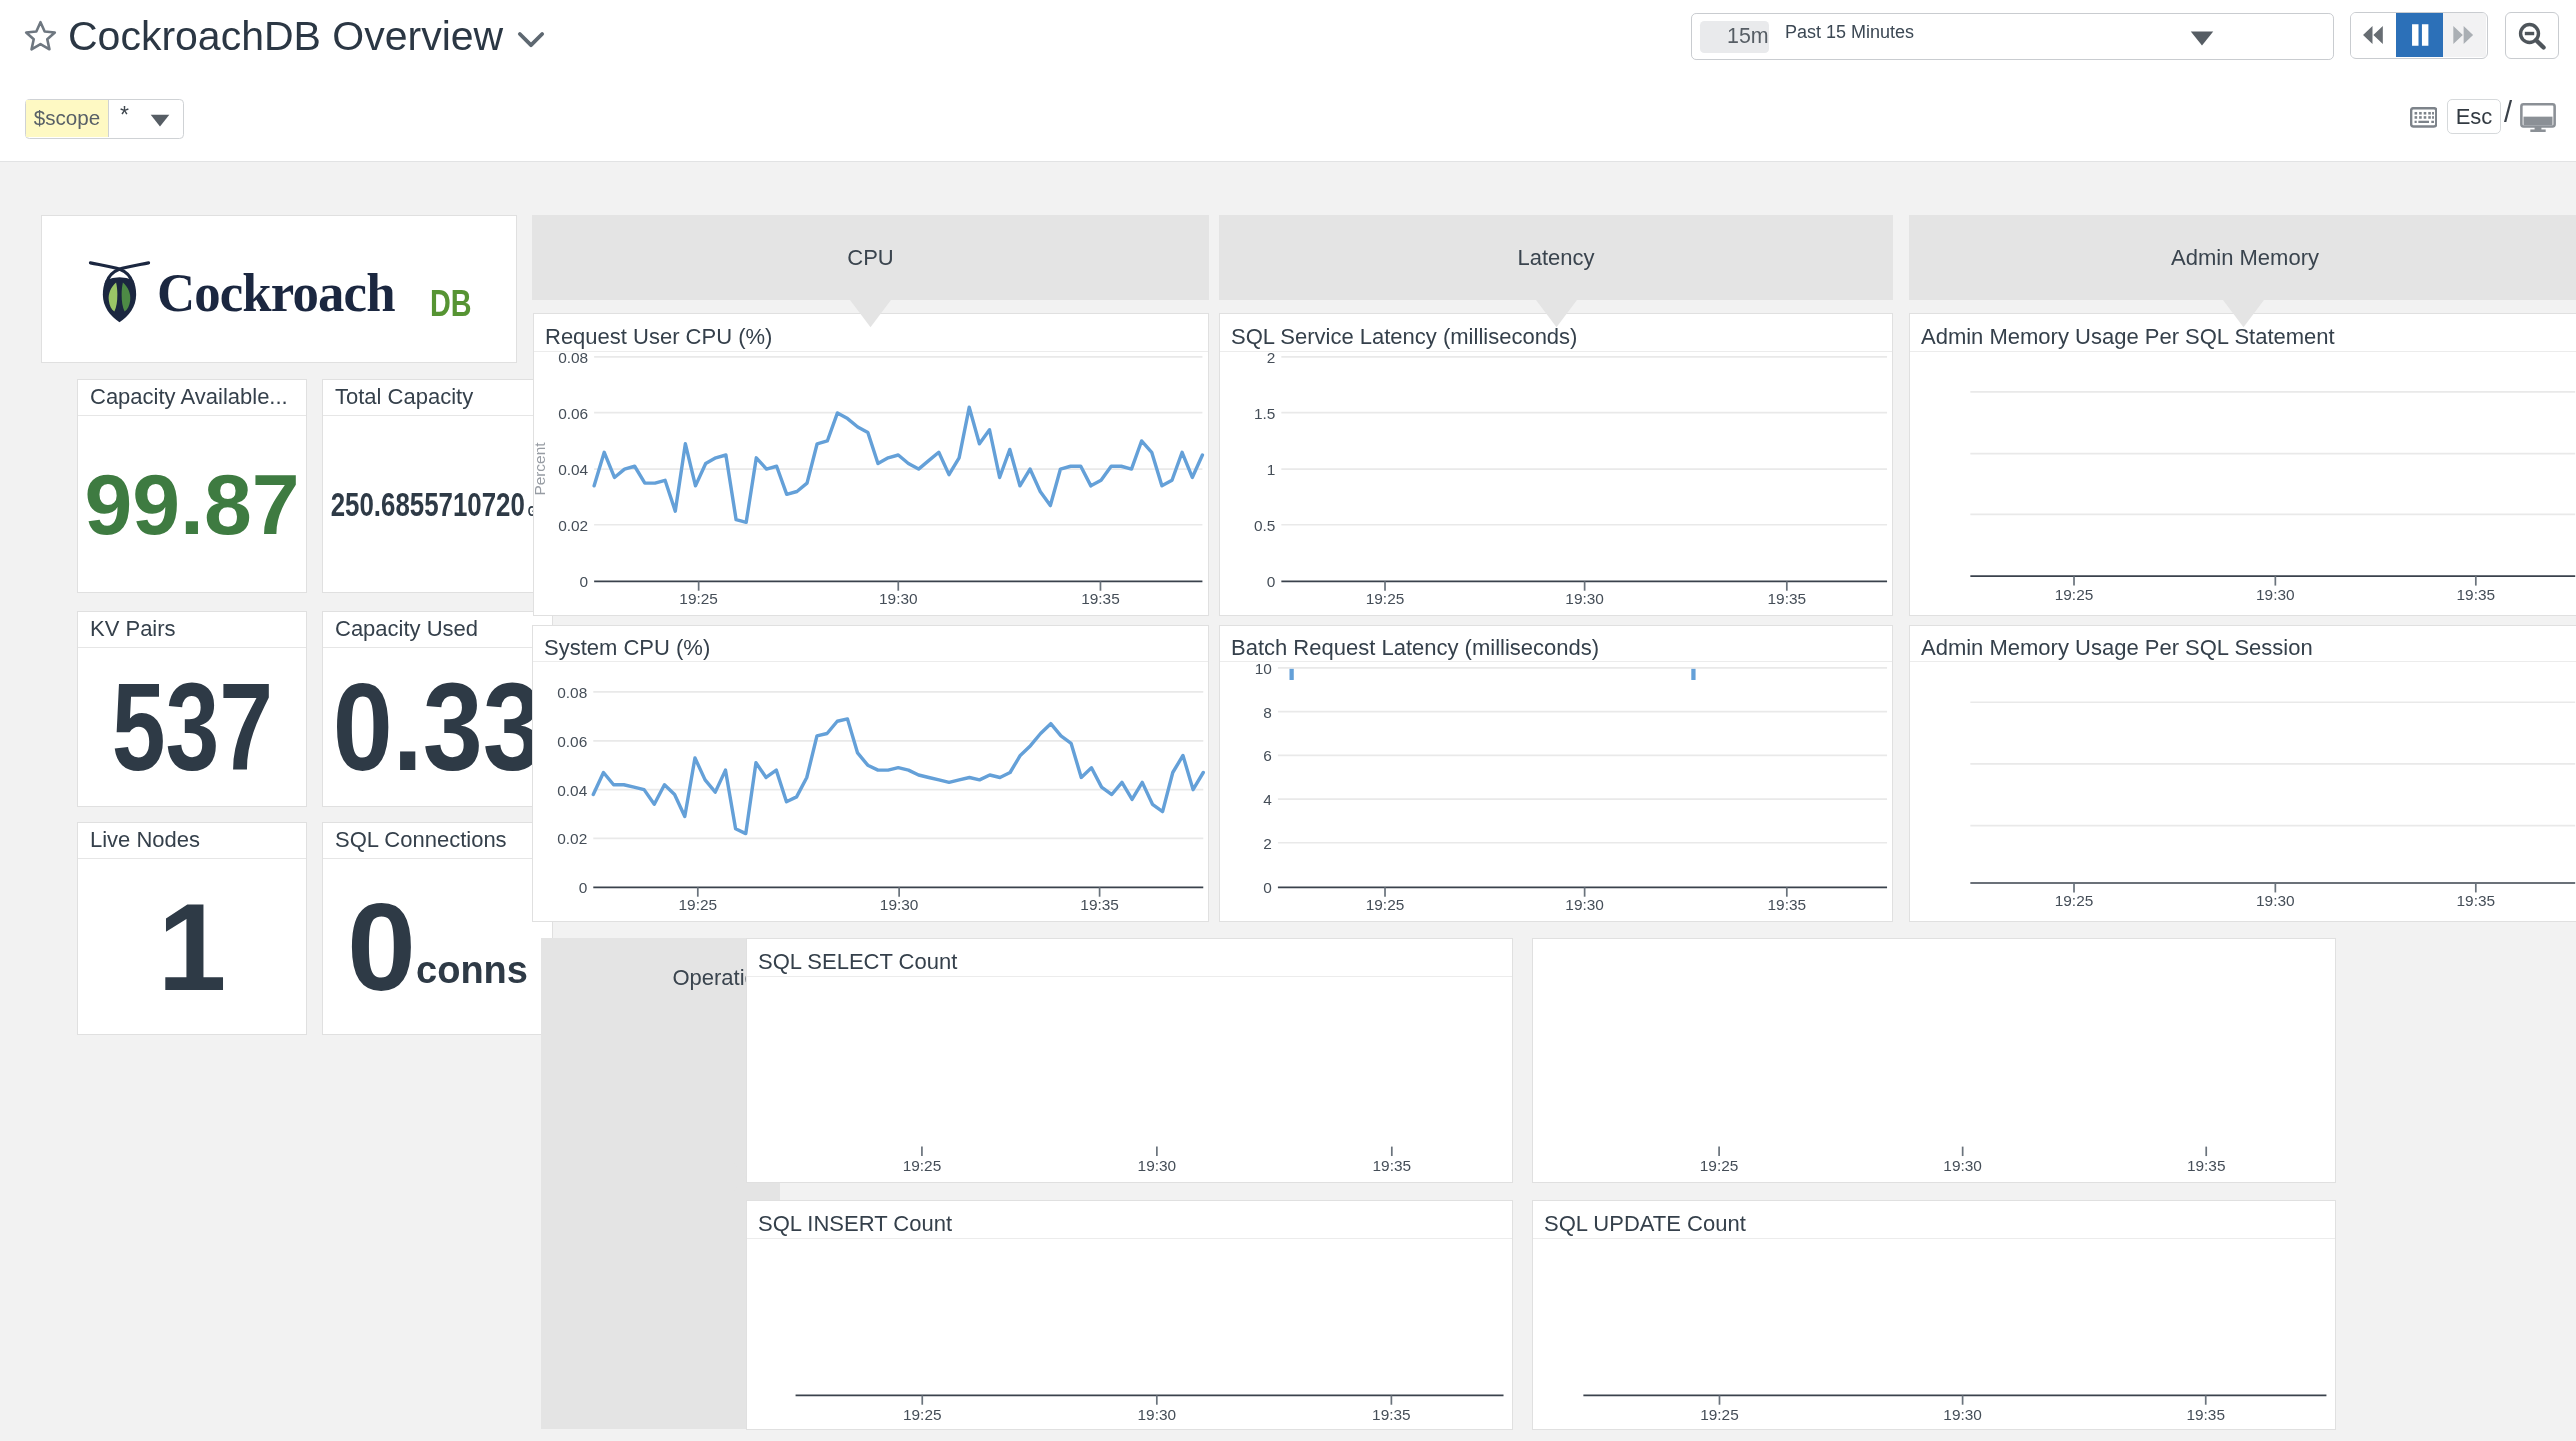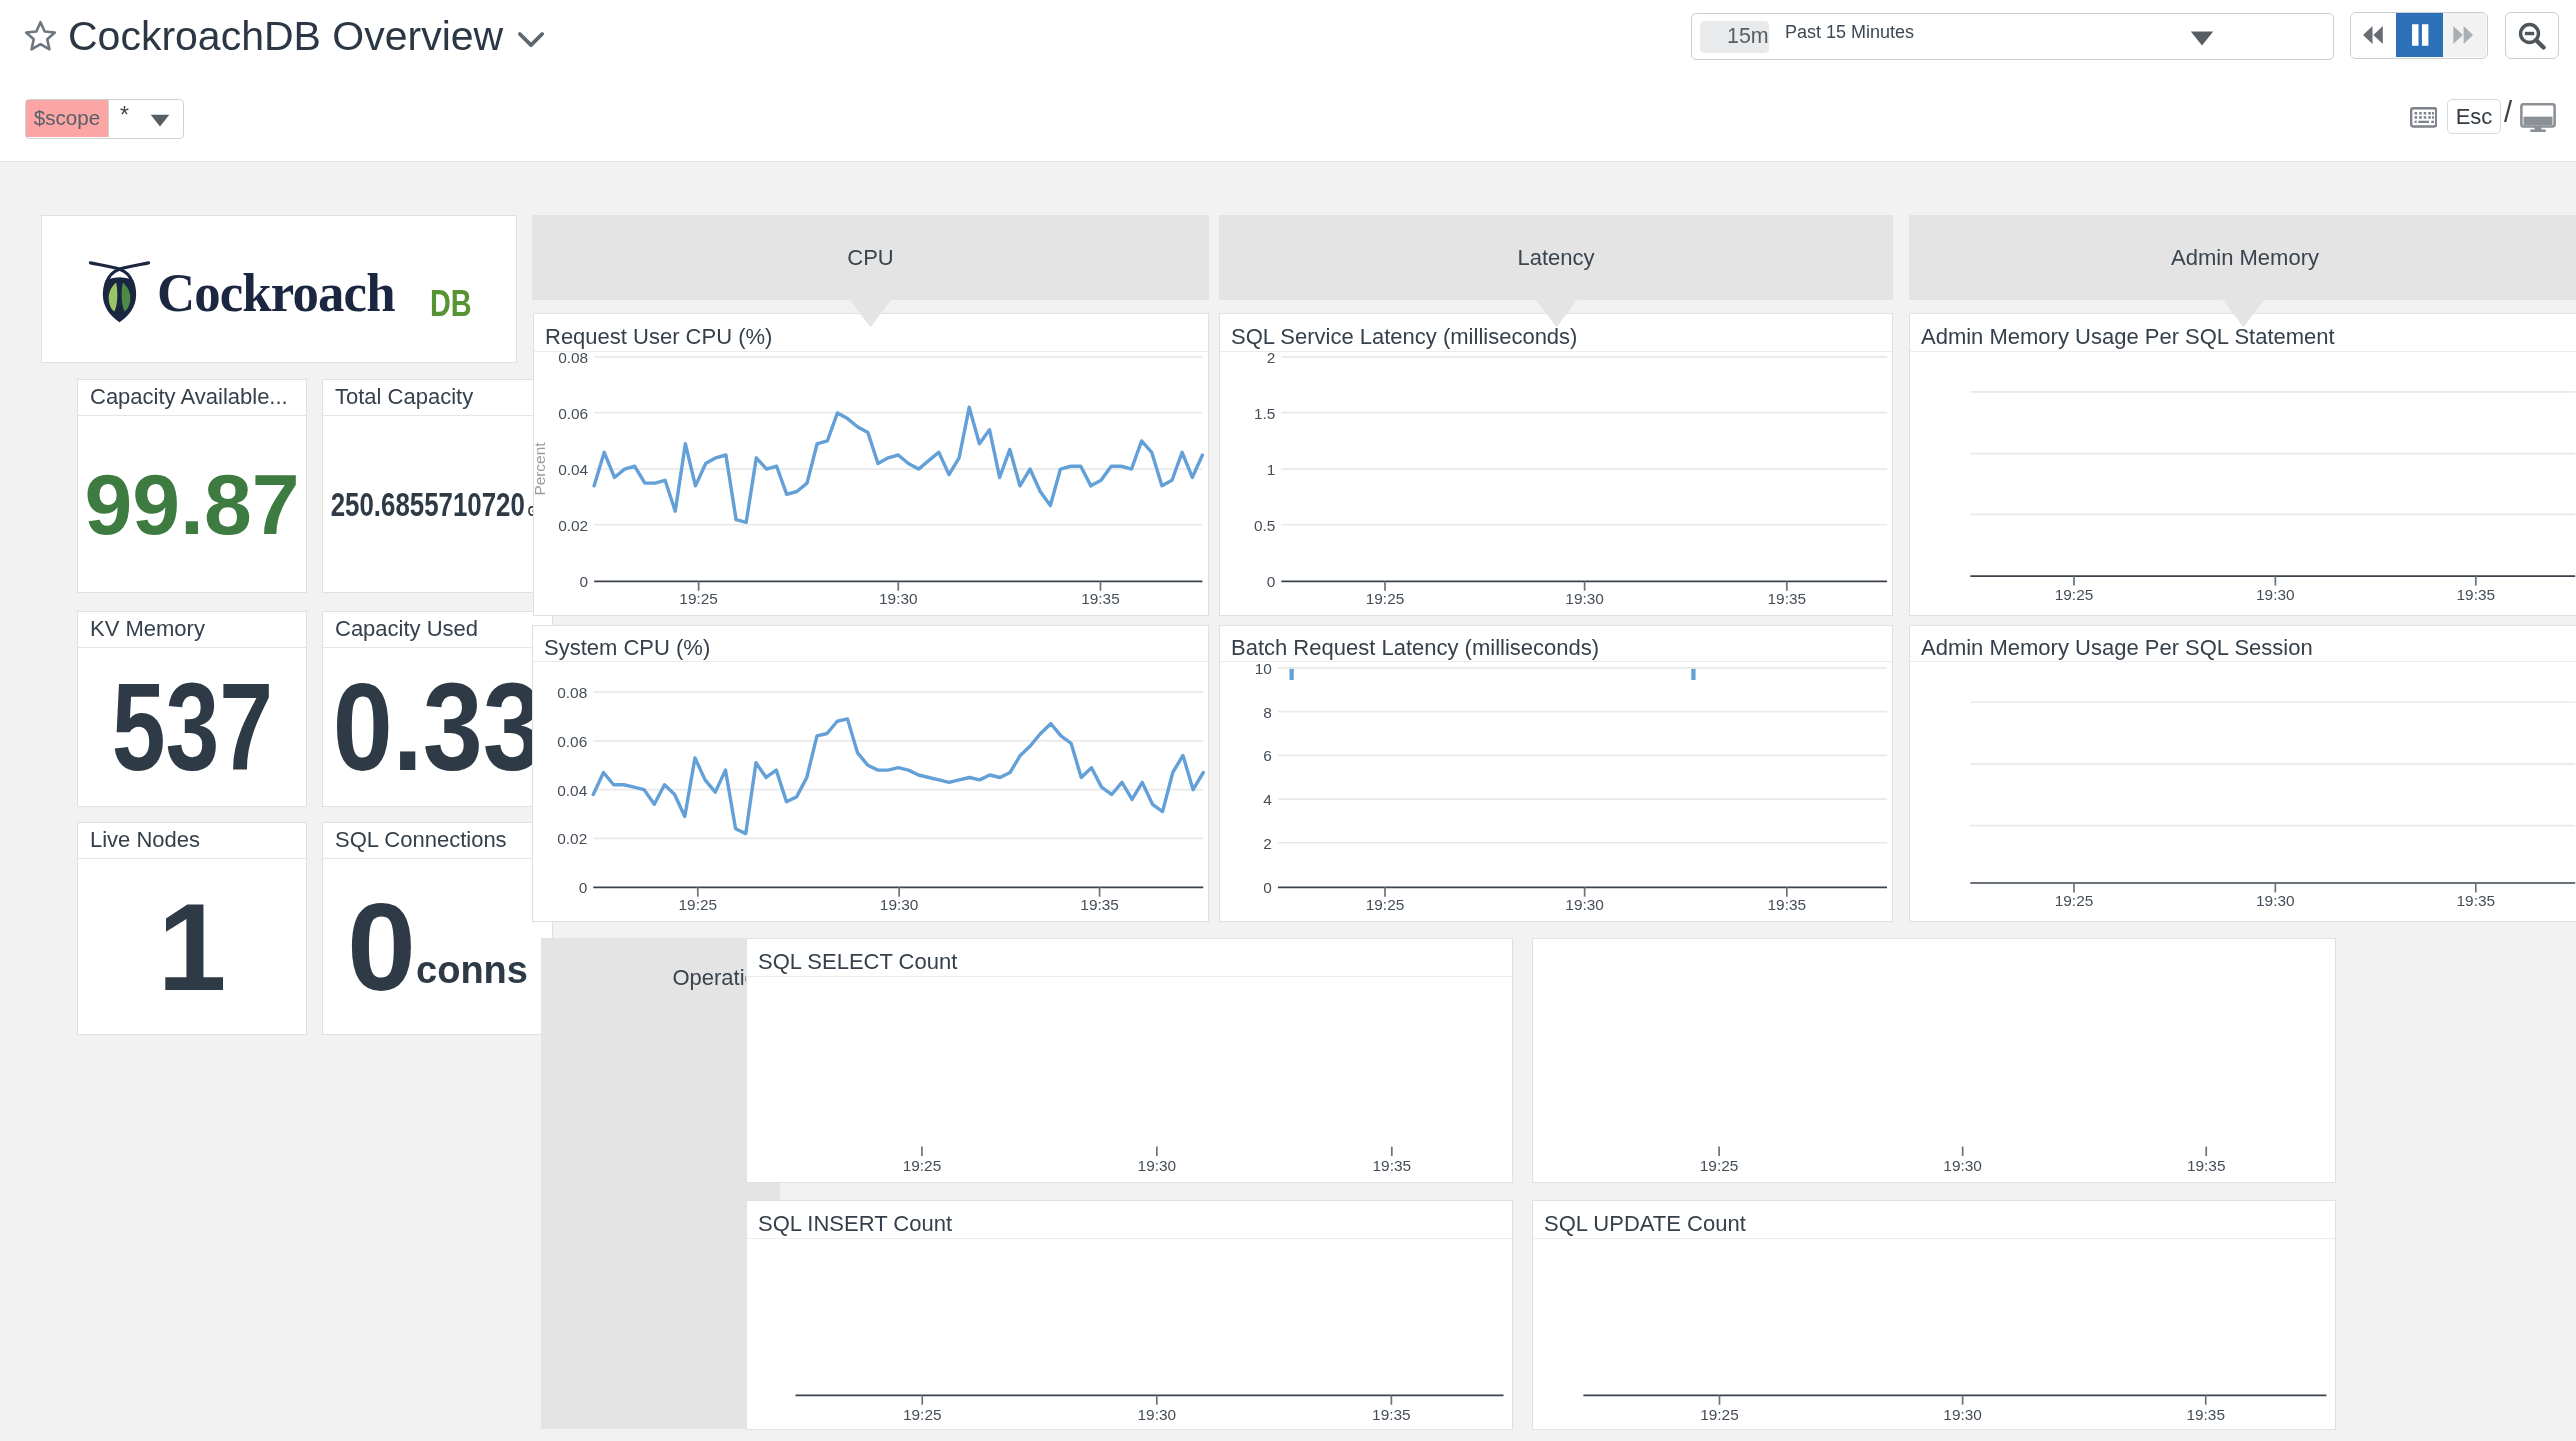--- a/index.html
+++ b/index.html
@@ -46,21 +46,21 @@
 </svg>
   </div>
 <div class="abs" style="left:2505px;top:12px;width:54px;height:47px;background:#fff;border:1.7px solid #c9ccd0;border-radius:6px">
 <svg class="abs" style="left:12px;top:9.4px" width="29" height="29" viewBox="0 0 34 34">
 <circle cx="13.5" cy="13.5" r="10.5" fill="none" stroke="#4e555b" stroke-width="4"></circle>
 <line x1="8" y1="13.5" x2="19" y2="13.5" stroke="#4e555b" stroke-width="4"></line>
 <line x1="21" y1="21" x2="30" y2="30" stroke="#4e555b" stroke-width="5" stroke-linecap="round"></line>
 </svg>
   </div>
 <div class="abs" style="left:25px;top:99px;width:159px;height:40px;background:#fff;border:1.7px solid #cfd2d5;border-radius:4.3px">
-<div class="abs" style="left:0;top:0;width:83px;height:37px;background:#fca5a5;border-right:1.7px solid #cfd2d5;font-size:20.6px;line-height:36px;text-align:center;color:#586067">$scope</div>
+<div class="abs" style="left:0;top:0;width:83px;height:37px;background:#fef9c3;border-right:1.7px solid #cfd2d5;font-size:20.6px;line-height:36px;text-align:center;color:#586067">$scope</div>
 <div class="abs" style="left:94px;top:1.7px;font-size:23px;color:#3e464e">*</div>
 <svg class="abs" style="left:123px;top:13px" width="22" height="15.4" viewBox="0 0 26 18">
       <path d="M2 2 L24 2 L13 16 Z" fill="#565d64"></path>
     </svg>
 </div>
 <svg class="abs" style="left:2410px;top:107px" width="27.4" height="20.6" viewBox="0 0 36 27">
 <rect x="1.5" y="1.5" width="33" height="24" rx="3" fill="none" stroke="#7d838a" stroke-width="3.2"></rect>
 <g fill="#7d838a">
 <rect x="6" y="6.5" width="3.4" height="3.4"></rect>
       <rect x="12" y="6.5" width="3.4" height="3.4"></rect>
@@ -101,21 +101,21 @@
       <span style="font-size:86px;color:#3e7b41">99.87</span>
     </div>
   </div>
 <div class="statcard" style="left:286px;top:379px;width:231px;height:214px">
     <div class="stitle">Total Capacity</div>
     <div class="sbody" style="top:36px">
       <span style="font-size:34px;display:inline-block;transform:scaleX(0.76)">250.6855710720<span style="font-size:14.6px"> GB</span></span>
     </div>
   </div>
 <div class="statcard" style="left:41px;top:611px;width:230px;height:196px">
-    <div class="stitle">KV Memory</div>
+    <div class="stitle">KV Pairs</div>
     <div class="sbody" style="top:36px">
       <span style="font-size:124px;display:inline-block;transform:scaleX(0.78)">537</span>
     </div>
   </div>
 <div class="statcard" style="left:286px;top:611px;width:231px;height:196px">
     <div class="stitle">Capacity Used</div>
     <div class="sbody" style="top:36px">
       <span style="font-size:124px;display:inline-block;transform:scaleX(0.87)">0.33</span>
     </div>
   </div>

